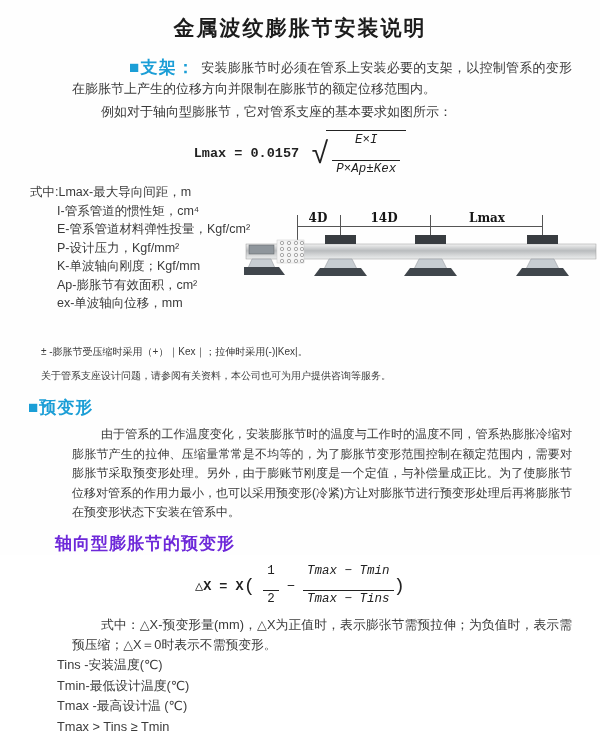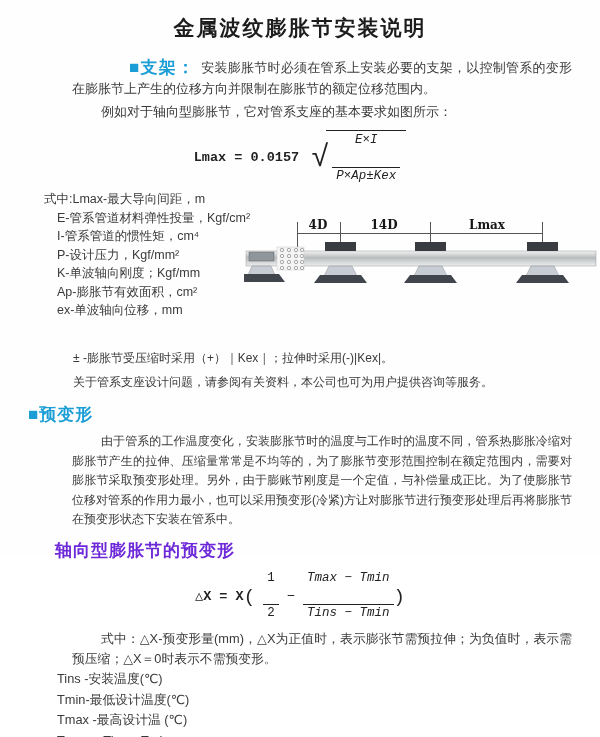--- a/index.html
+++ b/index.html
@@ -26,31 +26,31 @@
   .para-example { margin-top:2px; text-indent:29px; }
 
   
   .formula { text-align:center; font-family:Liberation Mono, monospace; color:#222; }
   .formula-lmax { margin:8px 0 6px 0; font-size:13.5px; }
   .formula .flhs { font-weight:bold; font-style:normal; }
   .sqrt { display:inline-flex; align-items:center; vertical-align:middle; margin-left:4px; }
   .sqrt .rad { font-size:30px; line-height:1; font-weight:400; margin-right:-3px; transform:translateY(1px); }
   .sqrt .cand { border-top:1.5px solid #222; padding:2px 6px 0 6px; }
   .frac { display:inline-block; text-align:center; vertical-align:middle; font-style:italic; font-size:12.5px; line-height:1.25; }
-  .frac .fn { display:block; padding:0 4px 18px 4px; border-bottom:1px solid #222; }
+  .frac .fn { display:block; padding:0 4px 11px 4px; border-bottom:1px solid #222; }
   .frac .fd { display:block; padding:1px 4px 0 4px; }
   .frac.upright { font-style:normal; }
   .paren { font-size:19px; vertical-align:middle; font-style:normal; }
 
   
   .defs-wrap { position:relative; margin-top:6px; min-height:158px; }
   .def-line { font-size:12.5px; line-height:18.5px; color:#3a3a3a; }
-  .def-line.lead { margin-left:16px; }
+  .def-line.lead { margin-left:2px; }
   .def-line.ind { margin-left:29px; }
-  .def-note { font-size:12px; line-height:21px; margin-left:45px; margin-top:3px; }
+  .def-note { font-size:10px; line-height:21px; margin-left:13px; margin-top:3px; }
   .diagram { position:absolute; left:216px; top:26px; }
 
   
   .sec-head-line { margin-top:10px; font-size:17px; font-weight:bold; color:#1b9ed6; letter-spacing:1px; }
   .para-predeform { margin-top:6px; text-indent:29px; font-size:12px; line-height:19.5px; }
 
   .sub-head { font-size:17px; font-weight:bold; color:#6d28d9; letter-spacing:1px; margin-top:9px; }
   .sub-head.axial { margin-left:27px; }
 
   .formula-dx { margin:9px 0 7px 0; font-size:13.5px; }
@@ -78,22 +78,22 @@
         <span class="frac">
           <span class="fn">E×I</span>
           <span class="fd">P×Ap±Kex</span>
         </span>
       </span>
     </span>
   </div>
 
   <div class="defs-wrap">
     <div class="def-line lead">式中:Lmax-最大导向间距，m</div>
+    <div class="def-line ind">I-管系管道的惯性矩，cm⁴</div>
     <div class="def-line ind">E-管系管道材料弹性投量，Kgf/cm²</div>
-    <div class="def-line ind">I-管系管道的惯性矩，cm⁴</div>
     <div class="def-line ind">P-设计压力，Kgf/mm²</div>
     <div class="def-line ind">K-单波轴向刚度；Kgf/mm</div>
     <div class="def-line ind">Ap-膨胀节有效面积，cm²</div>
     <div class="def-line ind">ex-单波轴向位移，mm</div>
 
     <svg class="diagram" width="356" height="96" viewBox="0 0 356 96">
       <defs>
         <linearGradient id="pipeGrad" x1="0" y1="0" x2="0" y2="1">
           <stop offset="0" stop-color="#f2f2f2"></stop>
           <stop offset="0.45" stop-color="#b9bcbe"></stop>
@@ -173,21 +173,21 @@
 
   <div class="formula formula-dx">
     <span class="flhs">△X = X</span><span class="paren">(</span>
     <span class="frac upright">
       <span class="fn">1</span>
       <span class="fd">2</span>
     </span>
     <span>−</span>
     <span class="frac">
       <span class="fn">Tmax − Tmin</span>
-      <span class="fd">Tins − Tmin</span>
+      <span class="fd">Tmax − Tins</span>
     </span><span class="paren">)</span>
   </div>
 
   <p class="body-text para-shizhong">式中：△X-预变形量(mm)，△X为正值时，表示膨张节需预拉伸；为负值时，表示需预压缩；△X＝0时表示不需预变形。</p>
 
   <div class="ax-line">Tins -安装温度(℃)</div>
   <div class="ax-line">Tmin-最低设计温度(℃)</div>
   <div class="ax-line">Tmax -最高设计温 (℃)</div>
   <div class="ax-line">Tmax &gt; Tins ≥ Tmin</div>
 

